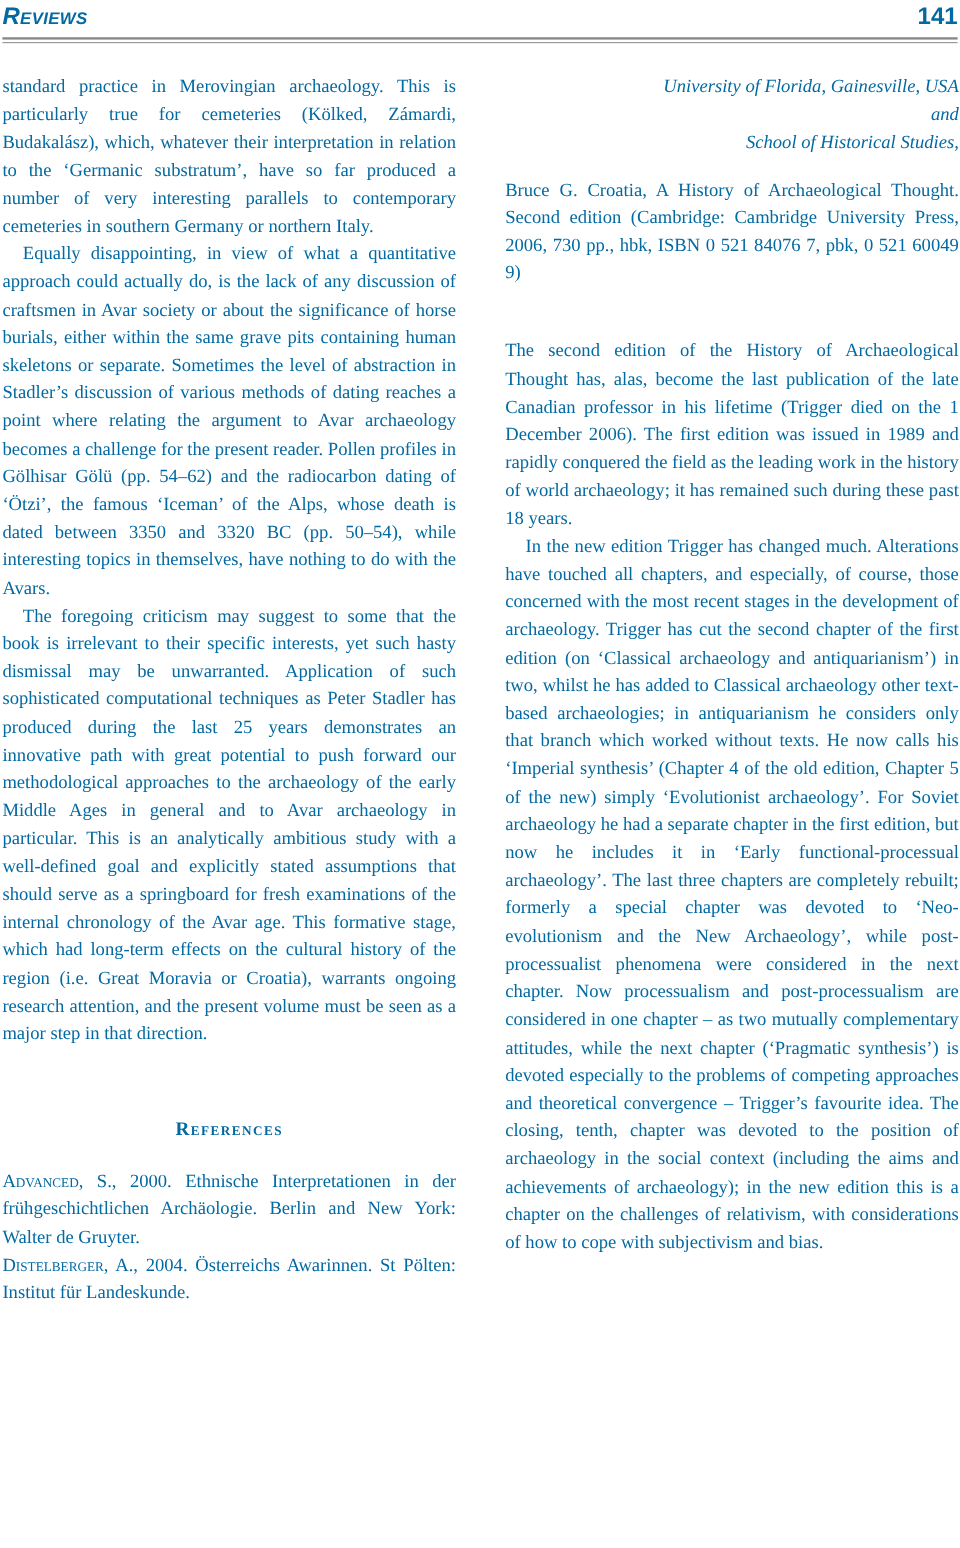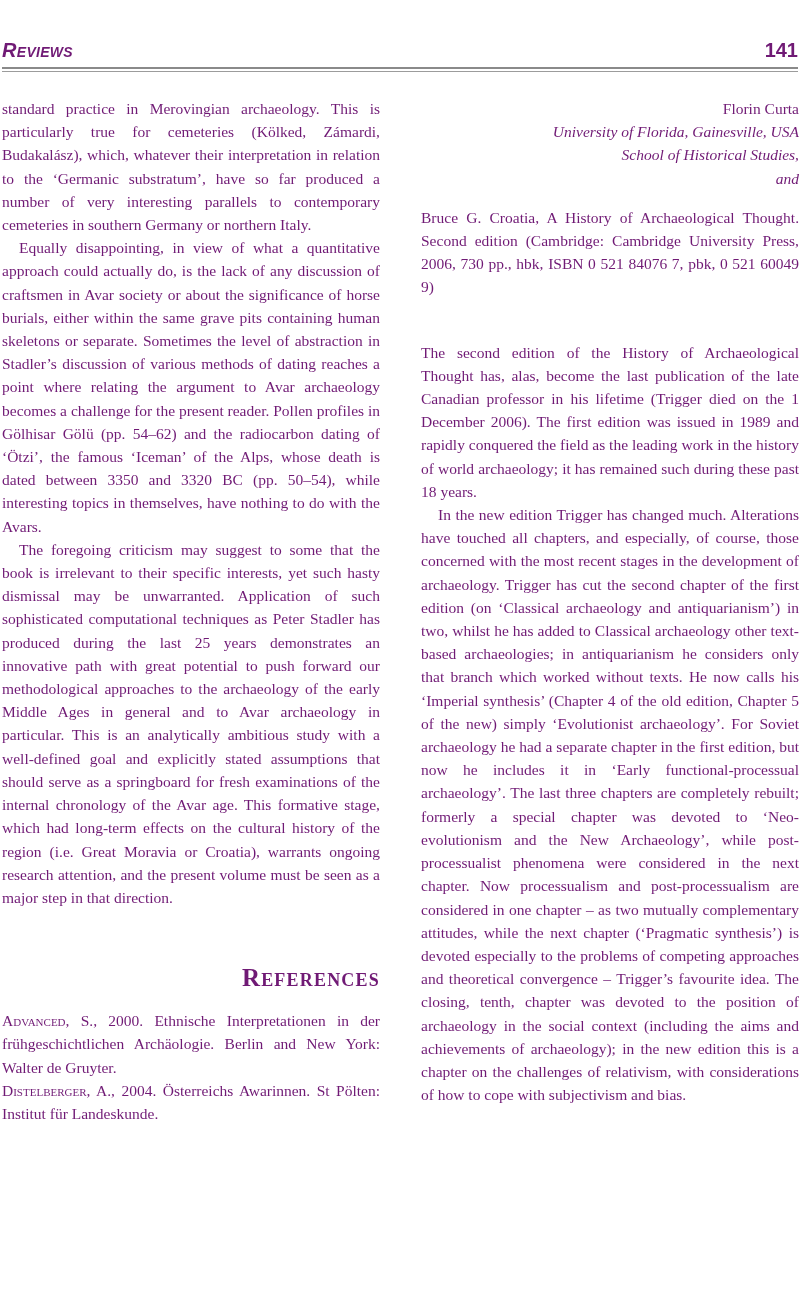--- a/index.html
+++ b/index.html
@@ -3,42 +3,41 @@
 <meta charset="utf-8">
 <style>
   html, body { margin: 0; padding: 0; background: #ffffff; }
   .page {
     position: relative;
     width: 800px;
     height: 1290px;
     box-sizing: border-box;
     padding: 0 2px;
     background: #ffffff;
-    color: #701a75;
+    color: #0369a1;
     overflow: hidden;
   }
   .page-header {
     display: flex;
     justify-content: space-between;
     align-items: baseline;
     padding-top: 3px;
   }
   .running-head {
     font-family: "Liberation Sans", sans-serif;
     font-weight: bold;
     font-style: italic;
     font-variant: small-caps;
     font-size: 20px;
     letter-spacing: 0.3px;
   }
   .page-number {
     font-family: "Liberation Sans", sans-serif;
     font-weight: bold;
     font-size: 20px;
-    margin-top: 36px;
   }
   .header-rule {
     margin-top: 5px;
     height: 2px;
     border-top: 2px solid #8a8a8a;
     border-bottom: 1px solid #9c9c9c;
   }
   .columns {
     display: flex;
     gap: 41px;
@@ -50,25 +49,25 @@
   }
   .col { width: 378px; flex: 0 0 378px; }
   p { margin: 0; }
   .indent { text-indent: 17px; }
   .it { }
   .sc { font-variant: small-caps; }
   .references-heading {
     font-family: "Liberation Serif", serif;
     font-variant: small-caps;
     font-weight: bold;
-    font-size: 25px;
+    font-size: 16px;
     letter-spacing: 1.2px;
     line-height: 24px;
     margin: 57px 0 19px 0;
-    text-align: right;
+    text-align: center;
   }
   .author-block { text-align: right; }
   .aff-line { font-style: italic; }
   .aff-line.roman { font-style: normal; }
   .citation { margin-top: 16px; margin-bottom: 42px; }
 </style>
 </head>
 <body>
 
 <div class="page">
@@ -86,24 +85,23 @@
       <p><span>standard practice in Merovingian archaeology. This is particularly true for cemeteries (Kölked, Zámardi, Budakalász), which, whatever their interpretation in relation to the ‘Germanic substratum’, have so far produced a number of very interesting parallels to contemporary cemeteries in southern Germany or northern Italy.</span></p>
       <p class="indent"><span>Equally disappointing, in view of what a quantitative approach could actually do, is the lack of any discussion of craftsmen in Avar society or about the significance of horse burials, either within the same grave pits containing human skeletons or separate. Sometimes the level of abstraction in Stadler’s discussion of various methods of dating reaches a point where relating the argument to Avar archaeology becomes a challenge for the present reader. Pollen profiles in Gölhisar Gölü (pp. 54–62) and the radiocarbon dating of ‘Ötzi’, the famous ‘Iceman’ of the Alps, whose death is dated between 3350 and 3320 BC (pp. 50–54), while interesting topics in themselves, have nothing to do with the Avars.</span></p>
       <p class="indent"><span>The foregoing criticism may suggest to some that the book is irrelevant to their specific interests, yet such hasty dismissal may be unwarranted. Application of such sophisticated computational techniques as Peter Stadler has produced during the last 25 years demonstrates an innovative path with great potential to push forward our methodological approaches to the archaeology of the early Middle Ages in general and to Avar archaeology in particular. This is an analytically ambitious study with a well-defined goal and explicitly stated assumptions that should serve as a springboard for fresh examinations of the internal chronology of the Avar age. This formative stage, which had long-term effects on the cultural history of the region (i.e. Great Moravia or Croatia), warrants ongoing research attention, and the present volume must be seen as a major step in that direction.</span></p>
       <h2 class="references-heading">References</h2>
       <p><span class="sc">Advanced</span><span>, S., 2000. </span><span class="it">Ethnische Interpretationen in der frühgeschichtlichen Archäologie</span><span>. Berlin and New York: Walter de Gruyter.</span></p>
       <p><span class="sc">Distelberger</span><span>, A., 2004. </span><span class="it">Österreichs Awarinnen</span><span>. St Pölten: Institut für Landeskunde.</span></p>
     </div>
 
     <div class="col">
       <div class="author-block">
-        <div class="aff-line roman">Florin Curta</div>
         <div class="aff-line">University of Florida, Gainesville, USA</div>
+        <div class="aff-line">and</div>
         <div class="aff-line">School of Historical Studies,</div>
-        <div class="aff-line">and</div>
       </div>
       <p class="citation"><span>Bruce G. Croatia, </span><span class="it">A History of Archaeological Thought</span><span>. Second edition (Cambridge: Cambridge University Press, 2006, 730 pp., hbk, ISBN 0 521 84076 7, pbk, 0 521 60049 9)</span></p>
       <p><span>The second edition of the </span><span class="it">History of Archaeological Thought</span><span> has, alas, become the last publication of the late Canadian professor in his lifetime (Trigger died on the 1 December 2006). The first edition was issued in 1989 and rapidly conquered the field as the leading work in the history of world archaeology; it has remained such during these past 18 years.</span></p>
       <p class="indent"><span>In the new edition Trigger has changed much. Alterations have touched all chapters, and especially, of course, those concerned with the most recent stages in the development of archaeology. Trigger has cut the second chapter of the first edition (on ‘Classical archaeology and antiquarianism’) in two, whilst he has added to Classical archaeology other text-based archaeologies; in antiquarianism he considers only that branch which worked without texts. He now calls his ‘Imperial synthesis’ (Chapter 4 of the old edition, Chapter 5 of the new) simply ‘Evolutionist archaeology’. For Soviet archaeology he had a separate chapter in the first edition, but now he includes it in ‘Early functional-processual archaeology’. The last three chapters are completely rebuilt; formerly a special chapter was devoted to ‘Neo-evolutionism and the New Archaeology’, while post-processualist phenomena were considered in the next chapter. Now processualism and post-processualism are considered in one chapter – as two mutually complementary attitudes, while the next chapter (‘Pragmatic synthesis’) is devoted especially to the problems of competing approaches and theoretical convergence – Trigger’s favourite idea. The closing, tenth, chapter was devoted to the position of archaeology in the social context (including the aims and achievements of archaeology); in the new edition this is a chapter on the challenges of relativism, with considerations of how to cope with subjectivism and bias.</span></p>
     </div>
 
   </div>
 </div>
 
 </body></html>

